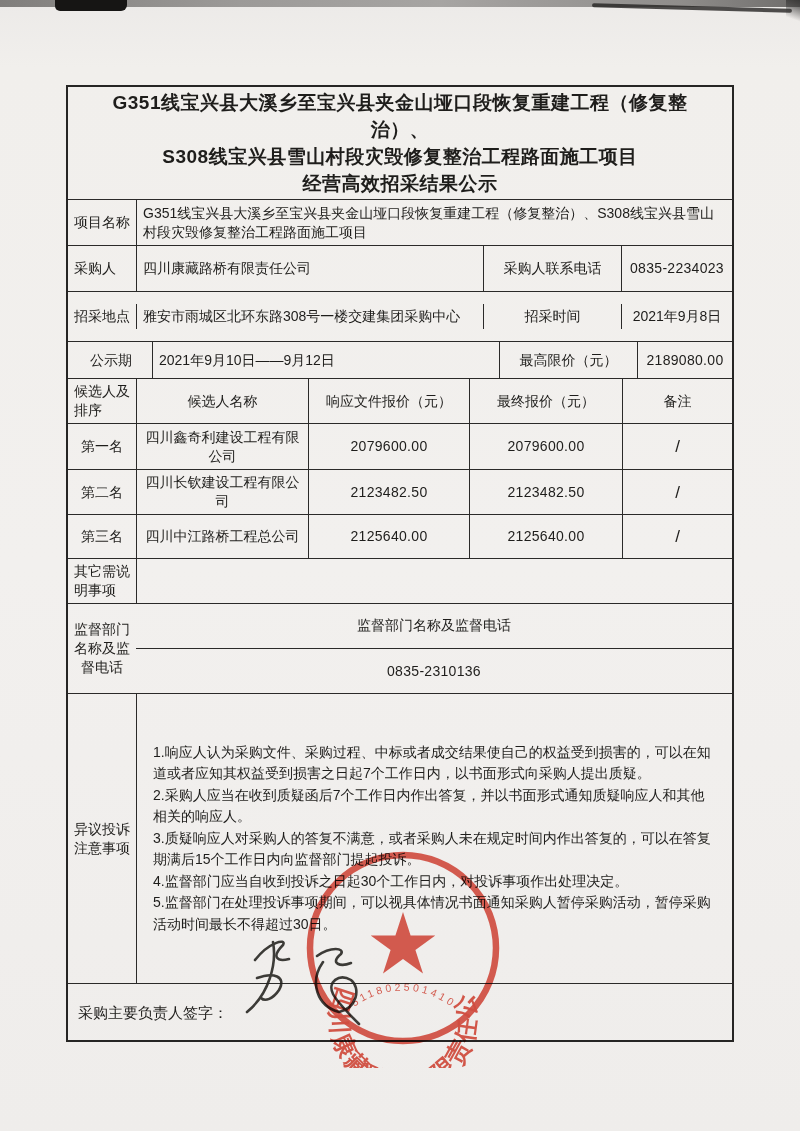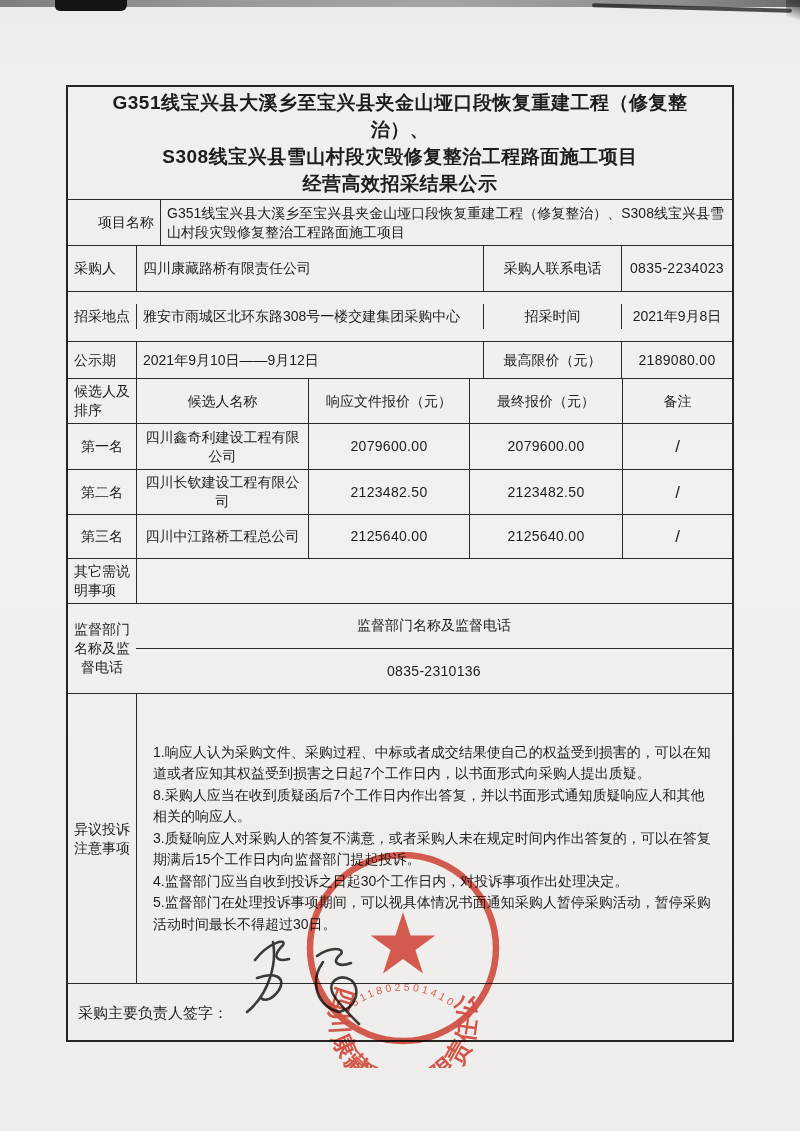--- a/index.html
+++ b/index.html
@@ -63,40 +63,40 @@
   <div class="doc-table">
 
     <div class="row">
       <div class="cell title-block" style="flex:1;border-left:none;">
         <div>G351线宝兴县大溪乡至宝兴县夹金山垭口段恢复重建工程（修复整治）、</div>
         <div>S308线宝兴县雪山村段灾毁修复整治工程路面施工项目</div>
         <div>经营高效招采结果公示</div>
       </div>
     </div>
 
-    <div class="row" style="min-height:46px;padding-left:24px;">
+    <div class="row" style="min-height:46px;">
       <div class="cell lab c-left">项目名称</div>
       <div class="cell c-left w-last">G351线宝兴县大溪乡至宝兴县夹金山垭口段恢复重建工程（修复整治）、S308线宝兴县雪山村段灾毁修复整治工程路面施工项目</div>
     </div>
 
     <div class="row" style="min-height:46px;">
       <div class="cell lab c-left">采购人</div>
       <div class="cell c-left w-main">四川康藏路桥有限责任公司</div>
       <div class="cell c-center w-sub">采购人联系电话</div>
       <div class="cell c-center w-last num">0835-2234023</div>
     </div>
 
     <div class="row" style="min-height:50px;align-items:center;">
       <div class="cell lab c-left">招采地点</div>
       <div class="cell c-left w-main">雅安市雨城区北环东路308号一楼交建集团采购中心</div>
       <div class="cell c-center w-sub">招采时间</div>
       <div class="cell c-center w-last">2021年9月8日</div>
     </div>
 
-    <div class="row" style="min-height:37px;">
+    <div class="row" style="min-height:37px;padding-left:16px;">
       <div class="cell lab c-left">公示期</div>
       <div class="cell c-left w-main">2021年9月10日——9月12日</div>
       <div class="cell c-center w-sub">最高限价（元）</div>
       <div class="cell c-center w-last num">2189080.00</div>
     </div>
 
     <div class="row" style="min-height:40px;">
       <div class="cell lab c-left">候选人及排序</div>
       <div class="cell c-center cn">候选人名称</div>
       <div class="cell c-center cb">响应文件报价（元）</div>
@@ -139,21 +139,21 @@
         <div class="sub">监督部门名称及监督电话</div>
         <div class="sub num">0835-2310136</div>
       </div>
     </div>
 
     <div class="row" style="min-height:290px;">
       <div class="cell lab c-left">异议投诉注意事项</div>
       <div class="cell w-last" style="align-items:center;">
         <div class="objection-text">
           <div>1.响应人认为采购文件、采购过程、中标或者成交结果使自己的权益受到损害的，可以在知道或者应知其权益受到损害之日起7个工作日内，以书面形式向采购人提出质疑。</div>
-          <div>8.采购人应当在收到质疑函后7个工作日内作出答复，并以书面形式通知质疑响应人和其他相关的响应人。</div>
+          <div>2.采购人应当在收到质疑函后7个工作日内作出答复，并以书面形式通知质疑响应人和其他相关的响应人。</div>
           <div>3.质疑响应人对采购人的答复不满意，或者采购人未在规定时间内作出答复的，可以在答复期满后15个工作日内向监督部门提起投诉。</div>
           <div>4.监督部门应当自收到投诉之日起30个工作日内，对投诉事项作出处理决定。</div>
           <div>5.监督部门在处理投诉事项期间，可以视具体情况书面通知采购人暂停采购活动，暂停采购活动时间最长不得超过30日。</div>
         </div>
       </div>
     </div>
 
     <div class="row sig-row">
       <div class="cell sig-cell c-left">采购主要负责人签字：</div>
     </div>

